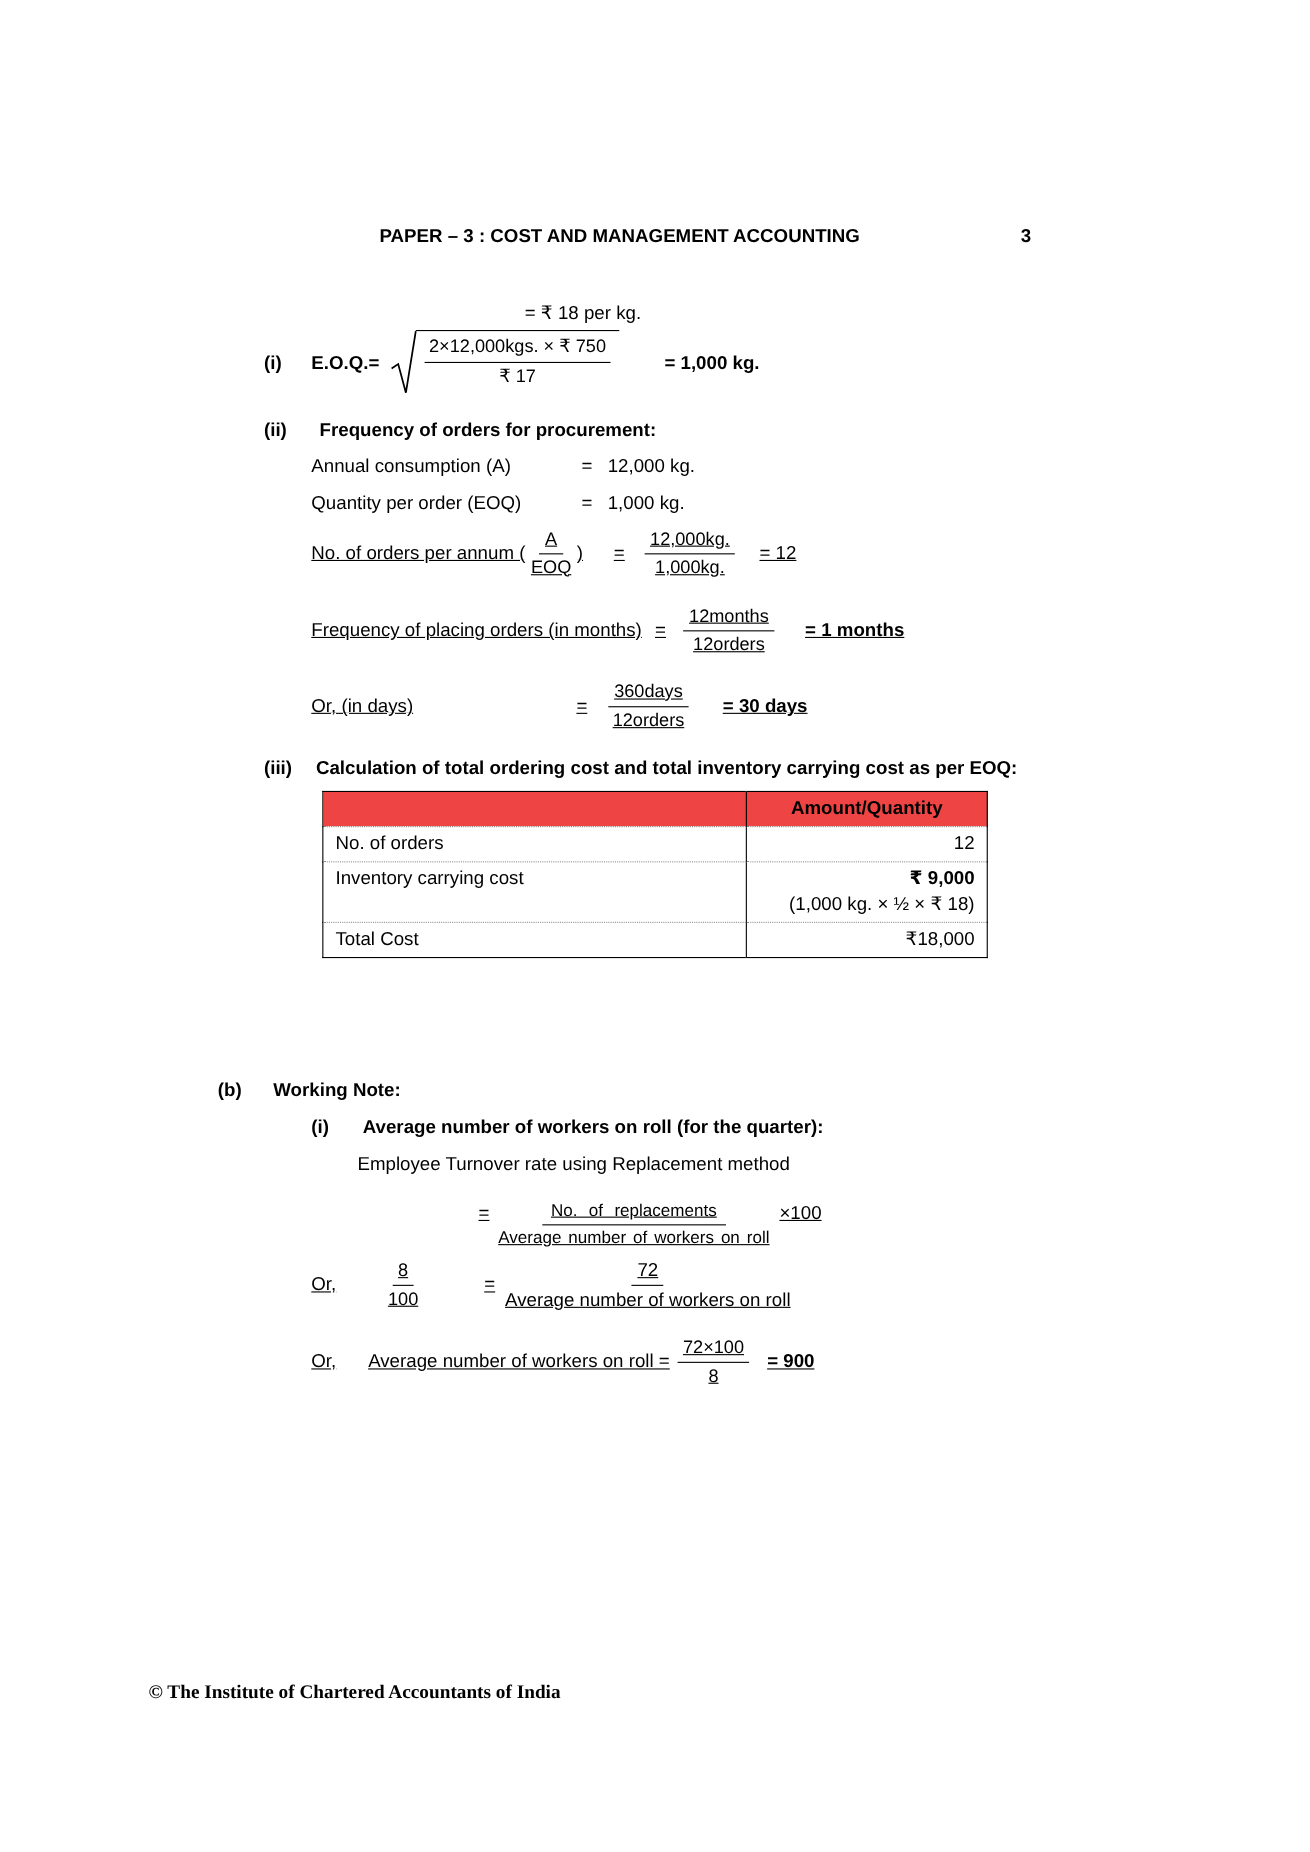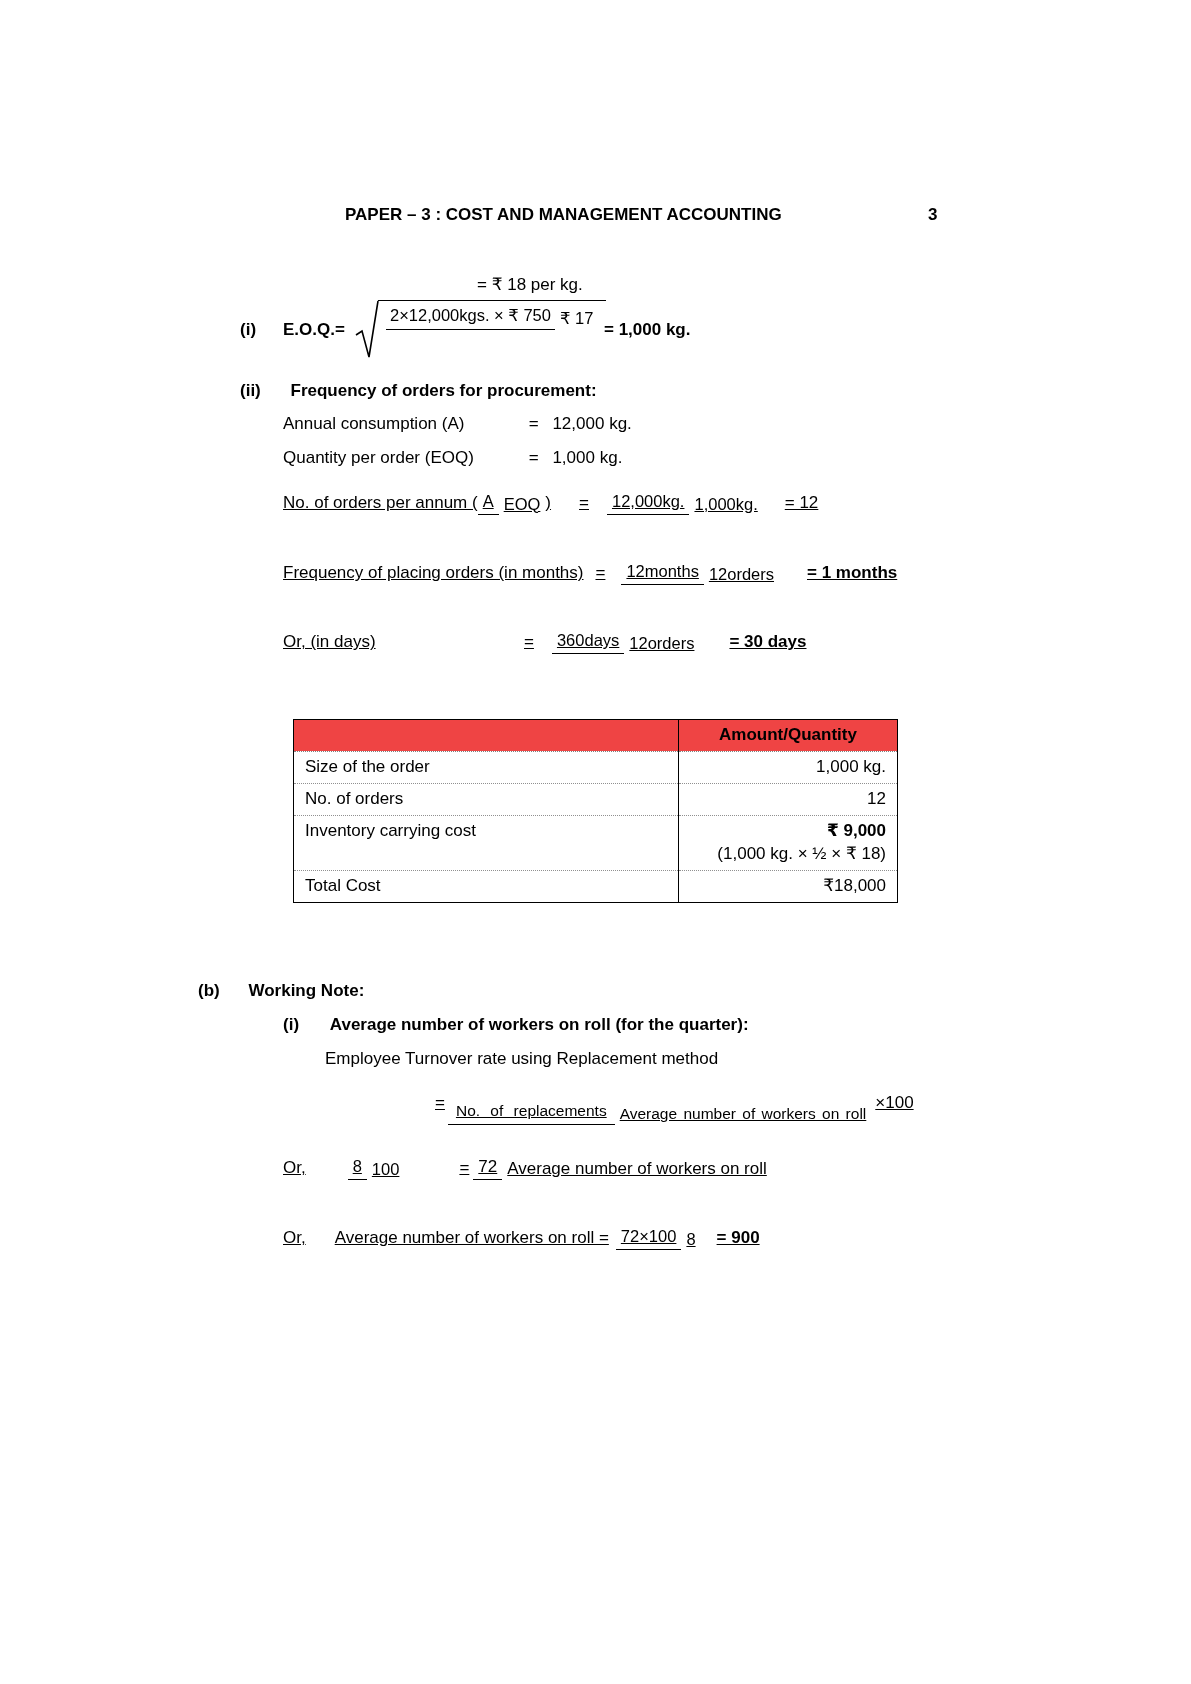--- a/index.html
+++ b/index.html
@@ -8,21 +8,21 @@
     width:1191px; height:1684px;
     font-family:"Liberation Sans","DejaVu Sans",sans-serif;
     color:#000;
   }
   .page { position:relative; width:1191px; height:1684px; overflow:hidden; font-size:17px; line-height:1.25; }
   .abs { position:absolute; }
   .b { font-weight:bold; }
   .flexrow { display:flex; align-items:center;text-decoration:underline; }
 
   
-  .frac { display:inline-flex; flex-direction:row; align-items:center; text-align:center; line-height:1.25; }
+  .frac { display:inline-flex; flex-direction:column; align-items:center; text-align:center; line-height:1.25; }
   .frac .num { border-bottom:1.4px solid #000; padding:0 5px 2px; }
   .frac .den { padding:2px 5px 0; }
 
   
   .sqrt { display:inline-flex; align-items:flex-start; }
   .radicand { border-top:1.6px solid #000; padding:3px 8px 0; margin-left:-1px; font-size:16.5px; }
   .radicand .frac .num { border-bottom:1.4px solid #000; padding:1px 4px 3px; }
 
   
   .eq-label-241 { display:inline-block; width:241px; }
@@ -114,33 +114,33 @@
   <div class="abs flexrow" style="top:615px; left:283px; height:54px;">
     <span class="eq-label-241">Or, (in days)</span>
     <span>=</span>
     <span class="frac" style="margin-left:18px; font-size:16.5px;">
       <span class="num">360days</span>
       <span class="den">12orders</span>
     </span>
     <span class="b" style="margin-left:30px;">= 30 days</span>
   </div>
 
+  <div class="abs" style="top:688px; left:240px;">
+    <span class="b">(iii)</span>
+    <span class="b" style="margin-left:17px;">Calculation of total ordering cost and total inventory carrying cost as per EOQ:</span>
+  </div>
 
   <table class="calc-table abs" style="top:719px; left:293px;">
     <thead>
       <tr>
         <th class="c1"></th>
         <th class="c2">Amount/Quantity</th>
       </tr>
     </thead>
     <tbody>
-      <tr>
-        <td class="c1">Size of the order</td>
-        <td class="c2">1,000 kg.</td>
-      </tr>
       <tr>
         <td class="c1">No. of orders</td>
         <td class="c2">12</td>
       </tr>
       <tr>
         <td class="c1">Inventory carrying cost</td>
         <td class="c2">
           <span class="b">₹ 9,000</span><br>
           <span>(1,000 kg. × ½  × ₹ 18)</span>
         </td>
@@ -189,14 +189,15 @@
   <div class="abs flexrow" style="top:1212px; left:283px; height:52px;">
     <span>Or,</span>
     <span style="margin-left:29px;">Average number of workers on roll =</span>
     <span class="frac" style="margin-left:7px; font-size:16.5px;">
       <span class="num">72×100</span>
       <span class="den">8</span>
     </span>
     <span class="b" style="margin-left:16px;">= 900</span>
   </div>
 
+  <div class="abs footer-line" style="top:1528px; left:135px;">© The Institute of Chartered Accountants of India</div>
 
 </div>
 
 </body></html>

